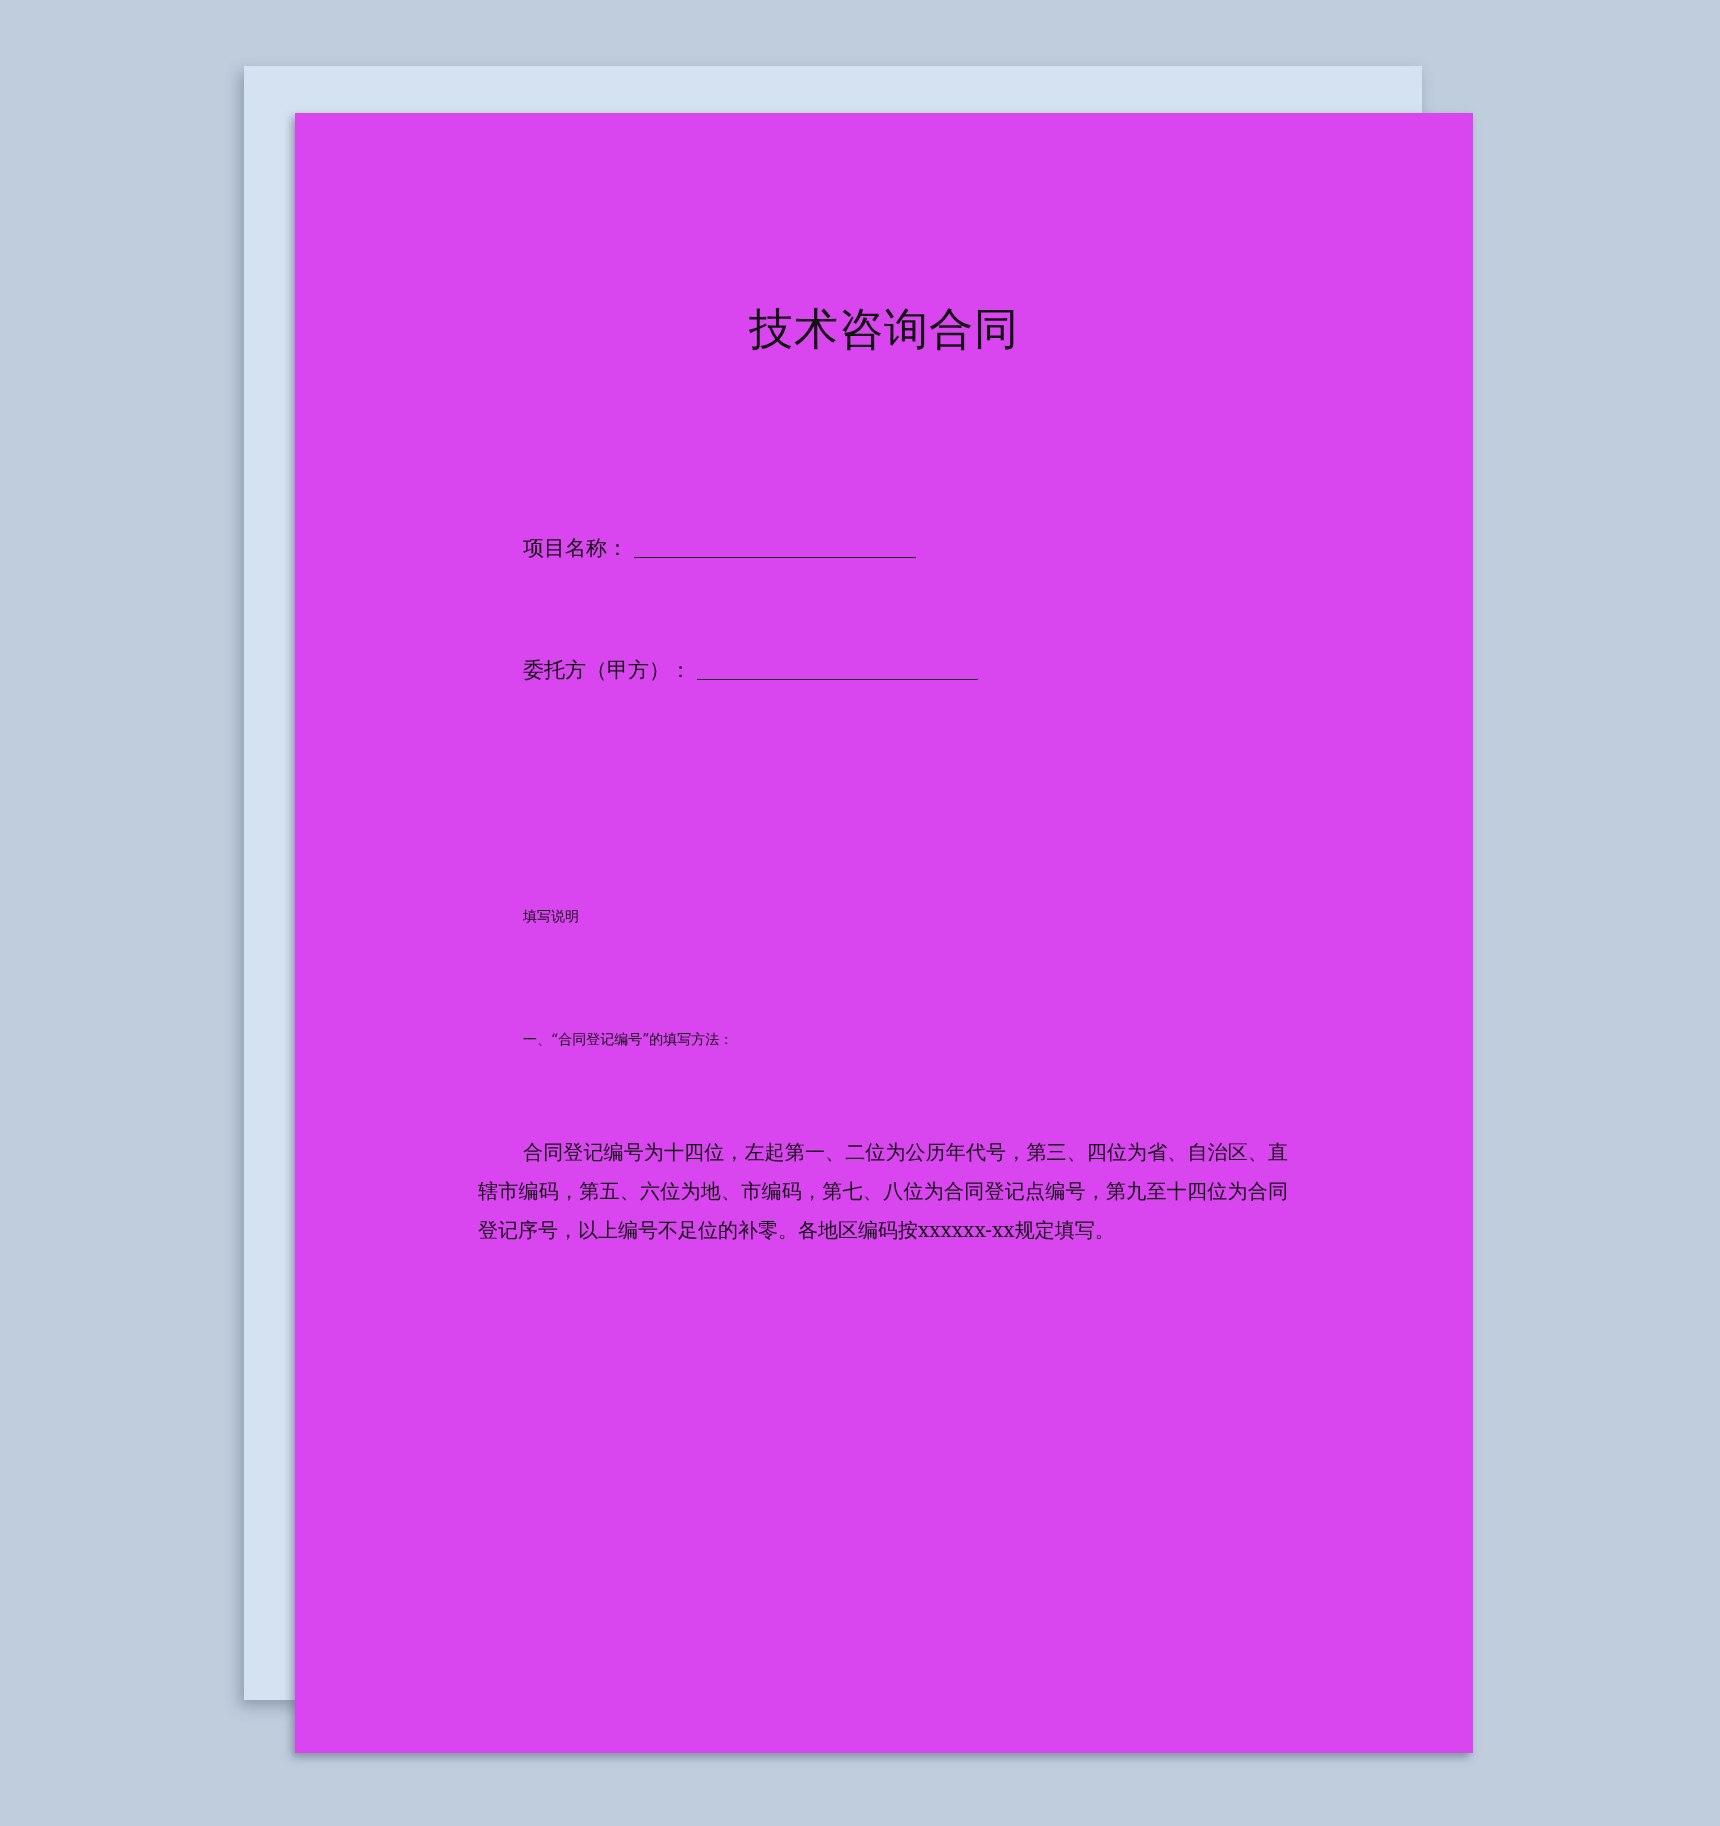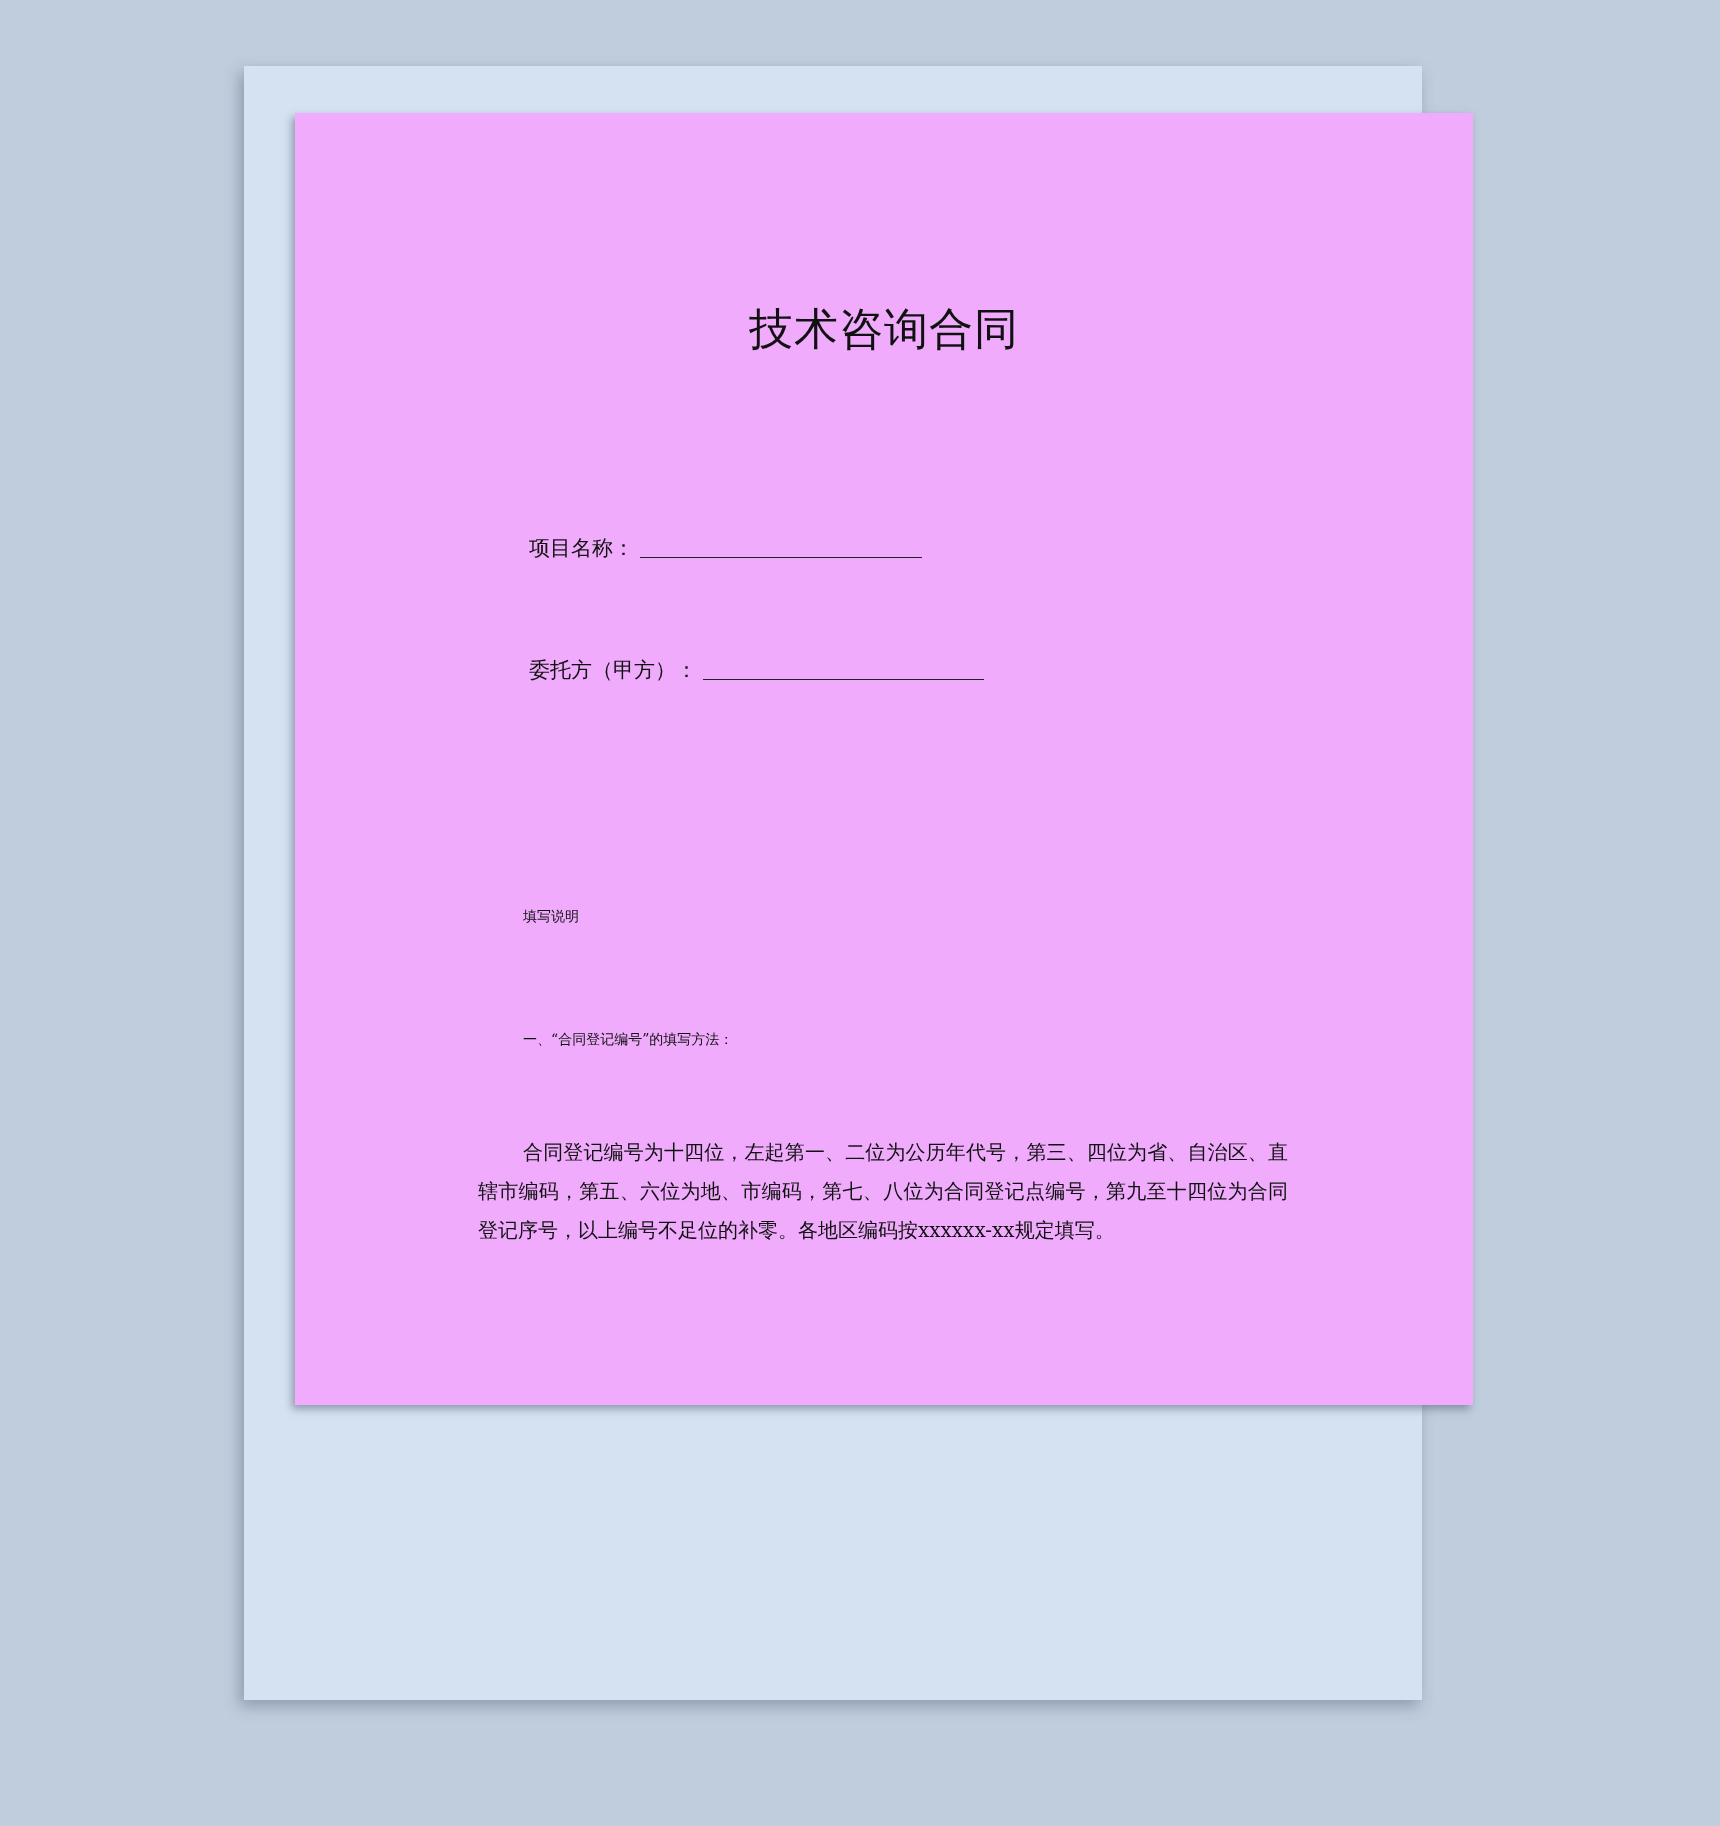--- a/index.html
+++ b/index.html
@@ -14,36 +14,36 @@
   .back-sheet {
     position: absolute;
     left: 244px; top: 66px;
     width: 1178px; height: 1634px;
     background: #d5e2f2;
     box-shadow: -4px 6px 14px rgba(80,95,115,0.45);
   }
   .page {
     position: absolute;
     left: 295px; top: 113px;
-    width: 1178px; height: 1292px;
-    background: #f0abfc;
+    width: 1178px; height: 1640px;
+    background: #d946ef;
     box-shadow: -3px 4px 8px rgba(80,95,115,0.55);
   }
   .title {
     position: absolute;
     left: 0; width: 100%;
     top: 186px;
     text-align: center;
     font-size: 44px;
     letter-spacing: 1px;
     line-height: 60px;
   }
   .field {
     position: absolute;
-    left: 234px;
+    left: 228px;
     font-size: 21px;
     line-height: 30px;
     white-space: nowrap;
     display: flex;
     align-items: flex-end;
   }
   .field .underline {
     display: inline-block;
     height: 0;
     border-bottom: 1.5px solid #222;

